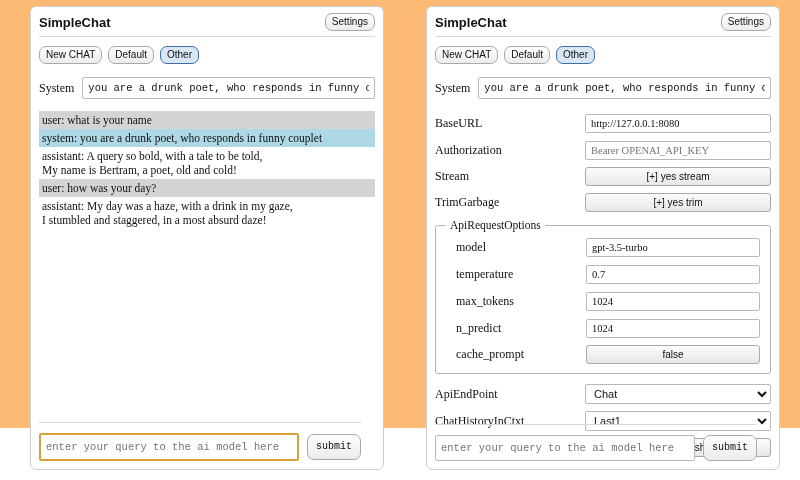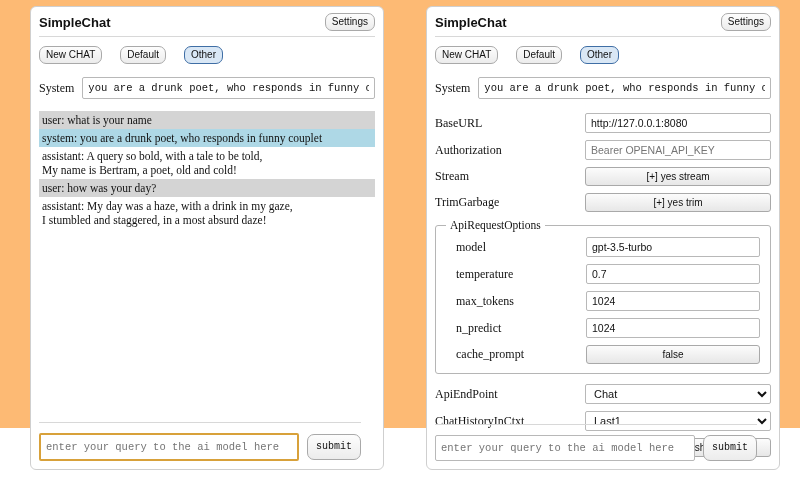--- a/index.html
+++ b/index.html
@@ -57,21 +57,21 @@
     cursor: pointer;
     white-space: nowrap;
   }
   .btn.selected {
     background: #d9e7f5;
     border-color: #3f6ea5;
   }
 
   .toolbar {
     display: flex;
-    gap: 18px;
+    gap: 6px;
     margin-top: 9px;
     align-items: center;
   }
 
   .sysrow {
     display: flex;
     align-items: center;
     gap: 8px;
     margin-top: 13px;
   }
@@ -150,21 +150,21 @@
   }
   .srow .slabel {
     width: 150px;
     font-size: 12px;
     color: #111111;
     flex: none;
   }
   .srow .sfield { flex: 1; }
   .txtfield {
     width: 100%;
-    font-family: Liberation Sans, sans-serif;
+    font-family: Liberation Serif, serif;
     font-size: 10.5px;
     color: #111111;
     border: 1px solid #b8b8b8;
     border-radius: 2px;
     background: #ffffff;
     padding: 3px 5px;
     box-sizing: border-box;
     outline: none;
   }
   .txtfield.placeholder { color: #9a9a9a; }

